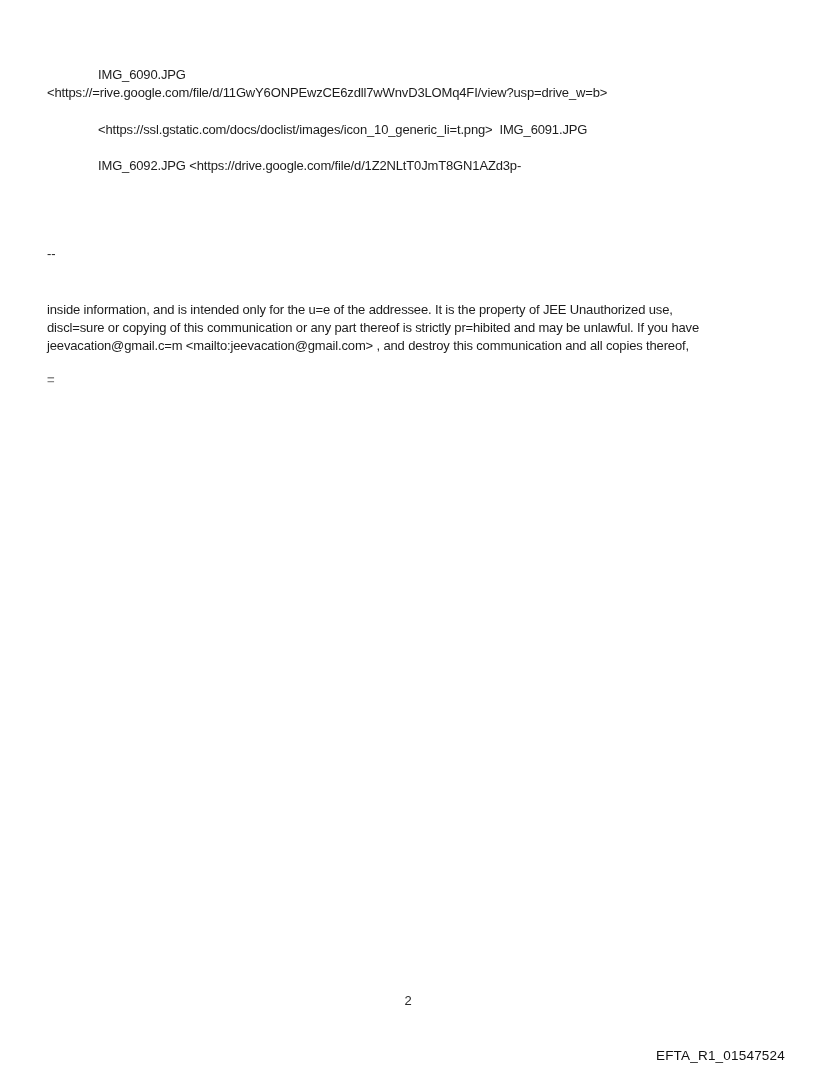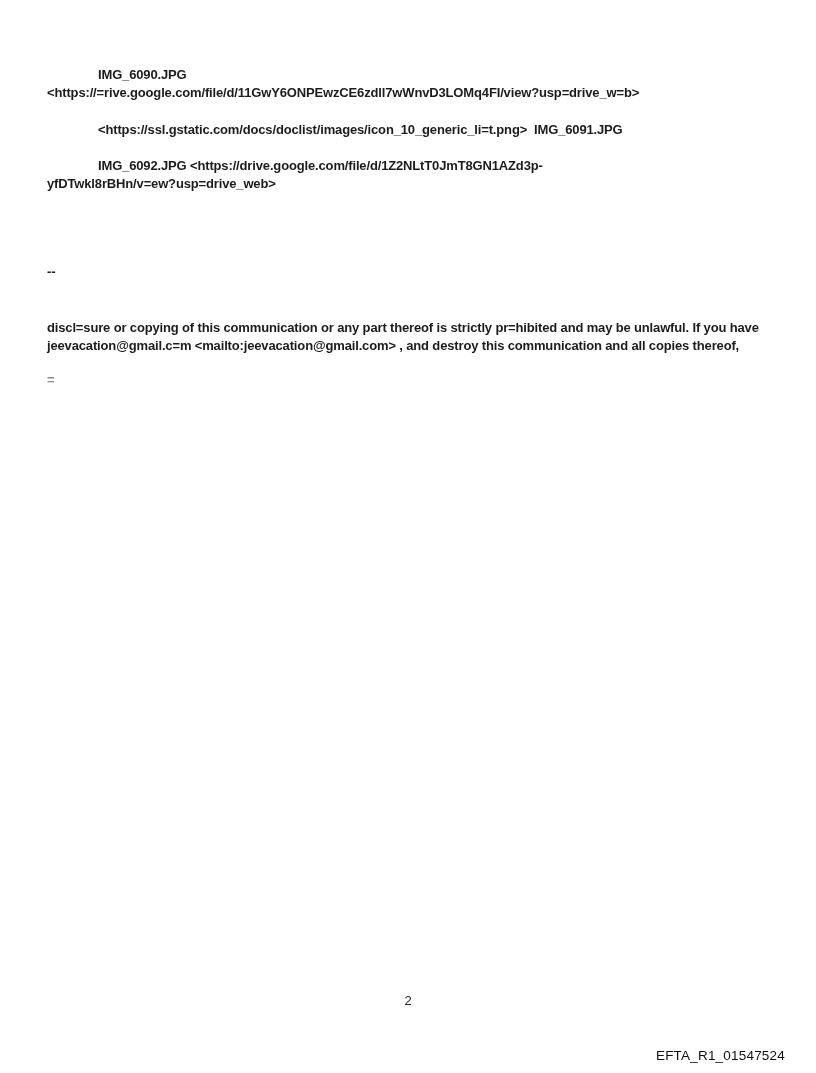--- a/index.html
+++ b/index.html
@@ -21,21 +21,20 @@
     left: 47px;
     top: 66px;
     width: 745px;
     font-size: 13px;
     line-height: 18.2px;
     letter-spacing: -0.15px;
   }
   .line {
     white-space: pre;      
     min-height: 18.2px;
-    font-weight: bold;
   }
   .indent {
     padding-left: 51px;    
   }
   .spacer-1 { height: 18.2px; }
   .spacer-big { height: 70px; }
   .spacer-note { height: 18.6px; }
   .stray-eq {
     color: #8a8a8a;
     margin-top: 16px;
@@ -69,32 +68,32 @@
     <div class="line indent">IMG_6090.JPG</div>
     <div class="line">&lt;https://=rive.google.com/file/d/11GwY6ONPEwzCE6zdll7wWnvD3LOMq4FI/view?usp=drive_w=b&gt;</div>
 
     <div class="spacer-1"></div>
 
     <div class="line indent">&lt;https://ssl.gstatic.com/docs/doclist/images/icon_10_generic_li=t.png&gt;  IMG_6091.JPG</div>
 
     <div class="spacer-1"></div>
 
     <div class="line indent">IMG_6092.JPG &lt;https://drive.google.com/file/d/1Z2NLtT0JmT8GN1AZd3p-</div>
-    <div class="line">yfDTwkl8rBHn/v=ew?usp=drive_web&gt;</div>
 
     <div class="spacer-big"></div>
 
     <div class="line">--</div>
 
     <div class="spacer-note"></div>
 
 
     <div class="spacer-note"></div>
 
     <div>
+      <div class="line">inside information, and is intended only for the u=e of the addressee. It is the property of JEE Unauthorized use,</div>
       <div class="line">discl=sure or copying of this communication or any part thereof is strictly pr=hibited and may be unlawful. If you have</div>
       <div class="line">jeevacation@gmail.c=m &lt;mailto:jeevacation@gmail.com&gt; , and destroy this communication and all copies thereof,</div>
     </div>
 
     <div class="line stray-eq">=</div>
 
   </div>
 
   <div class="page-number">2</div>
 

